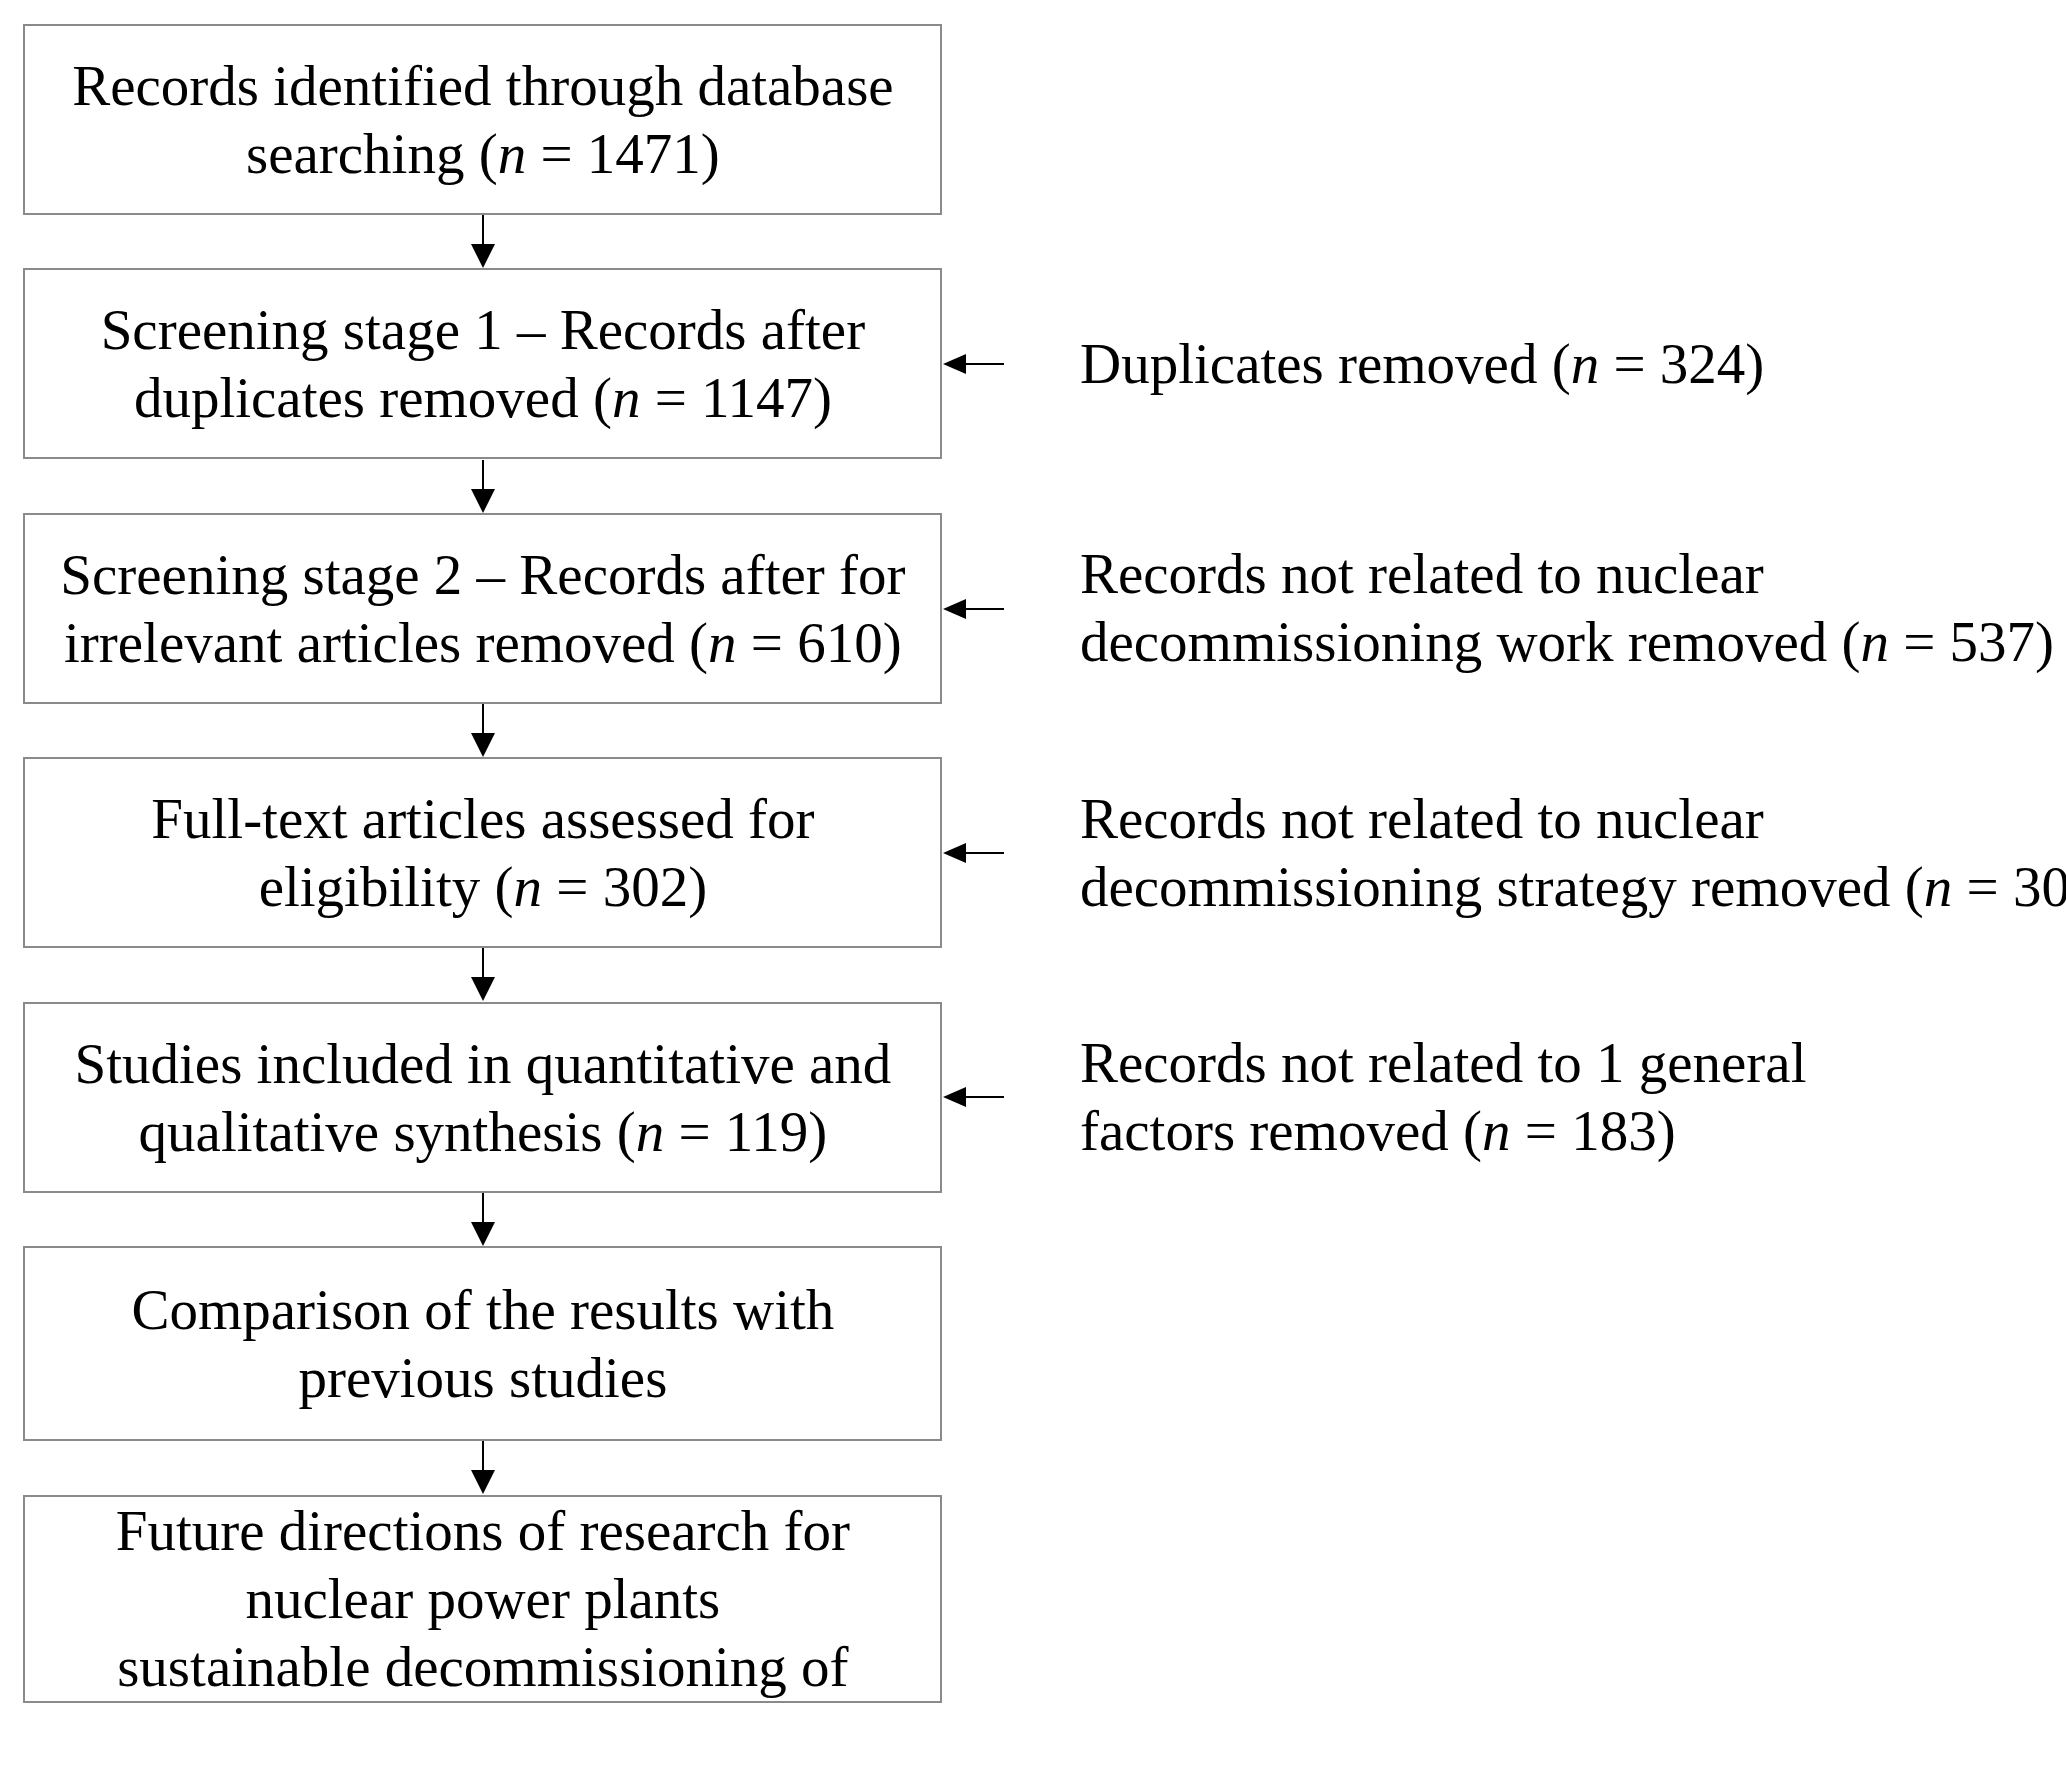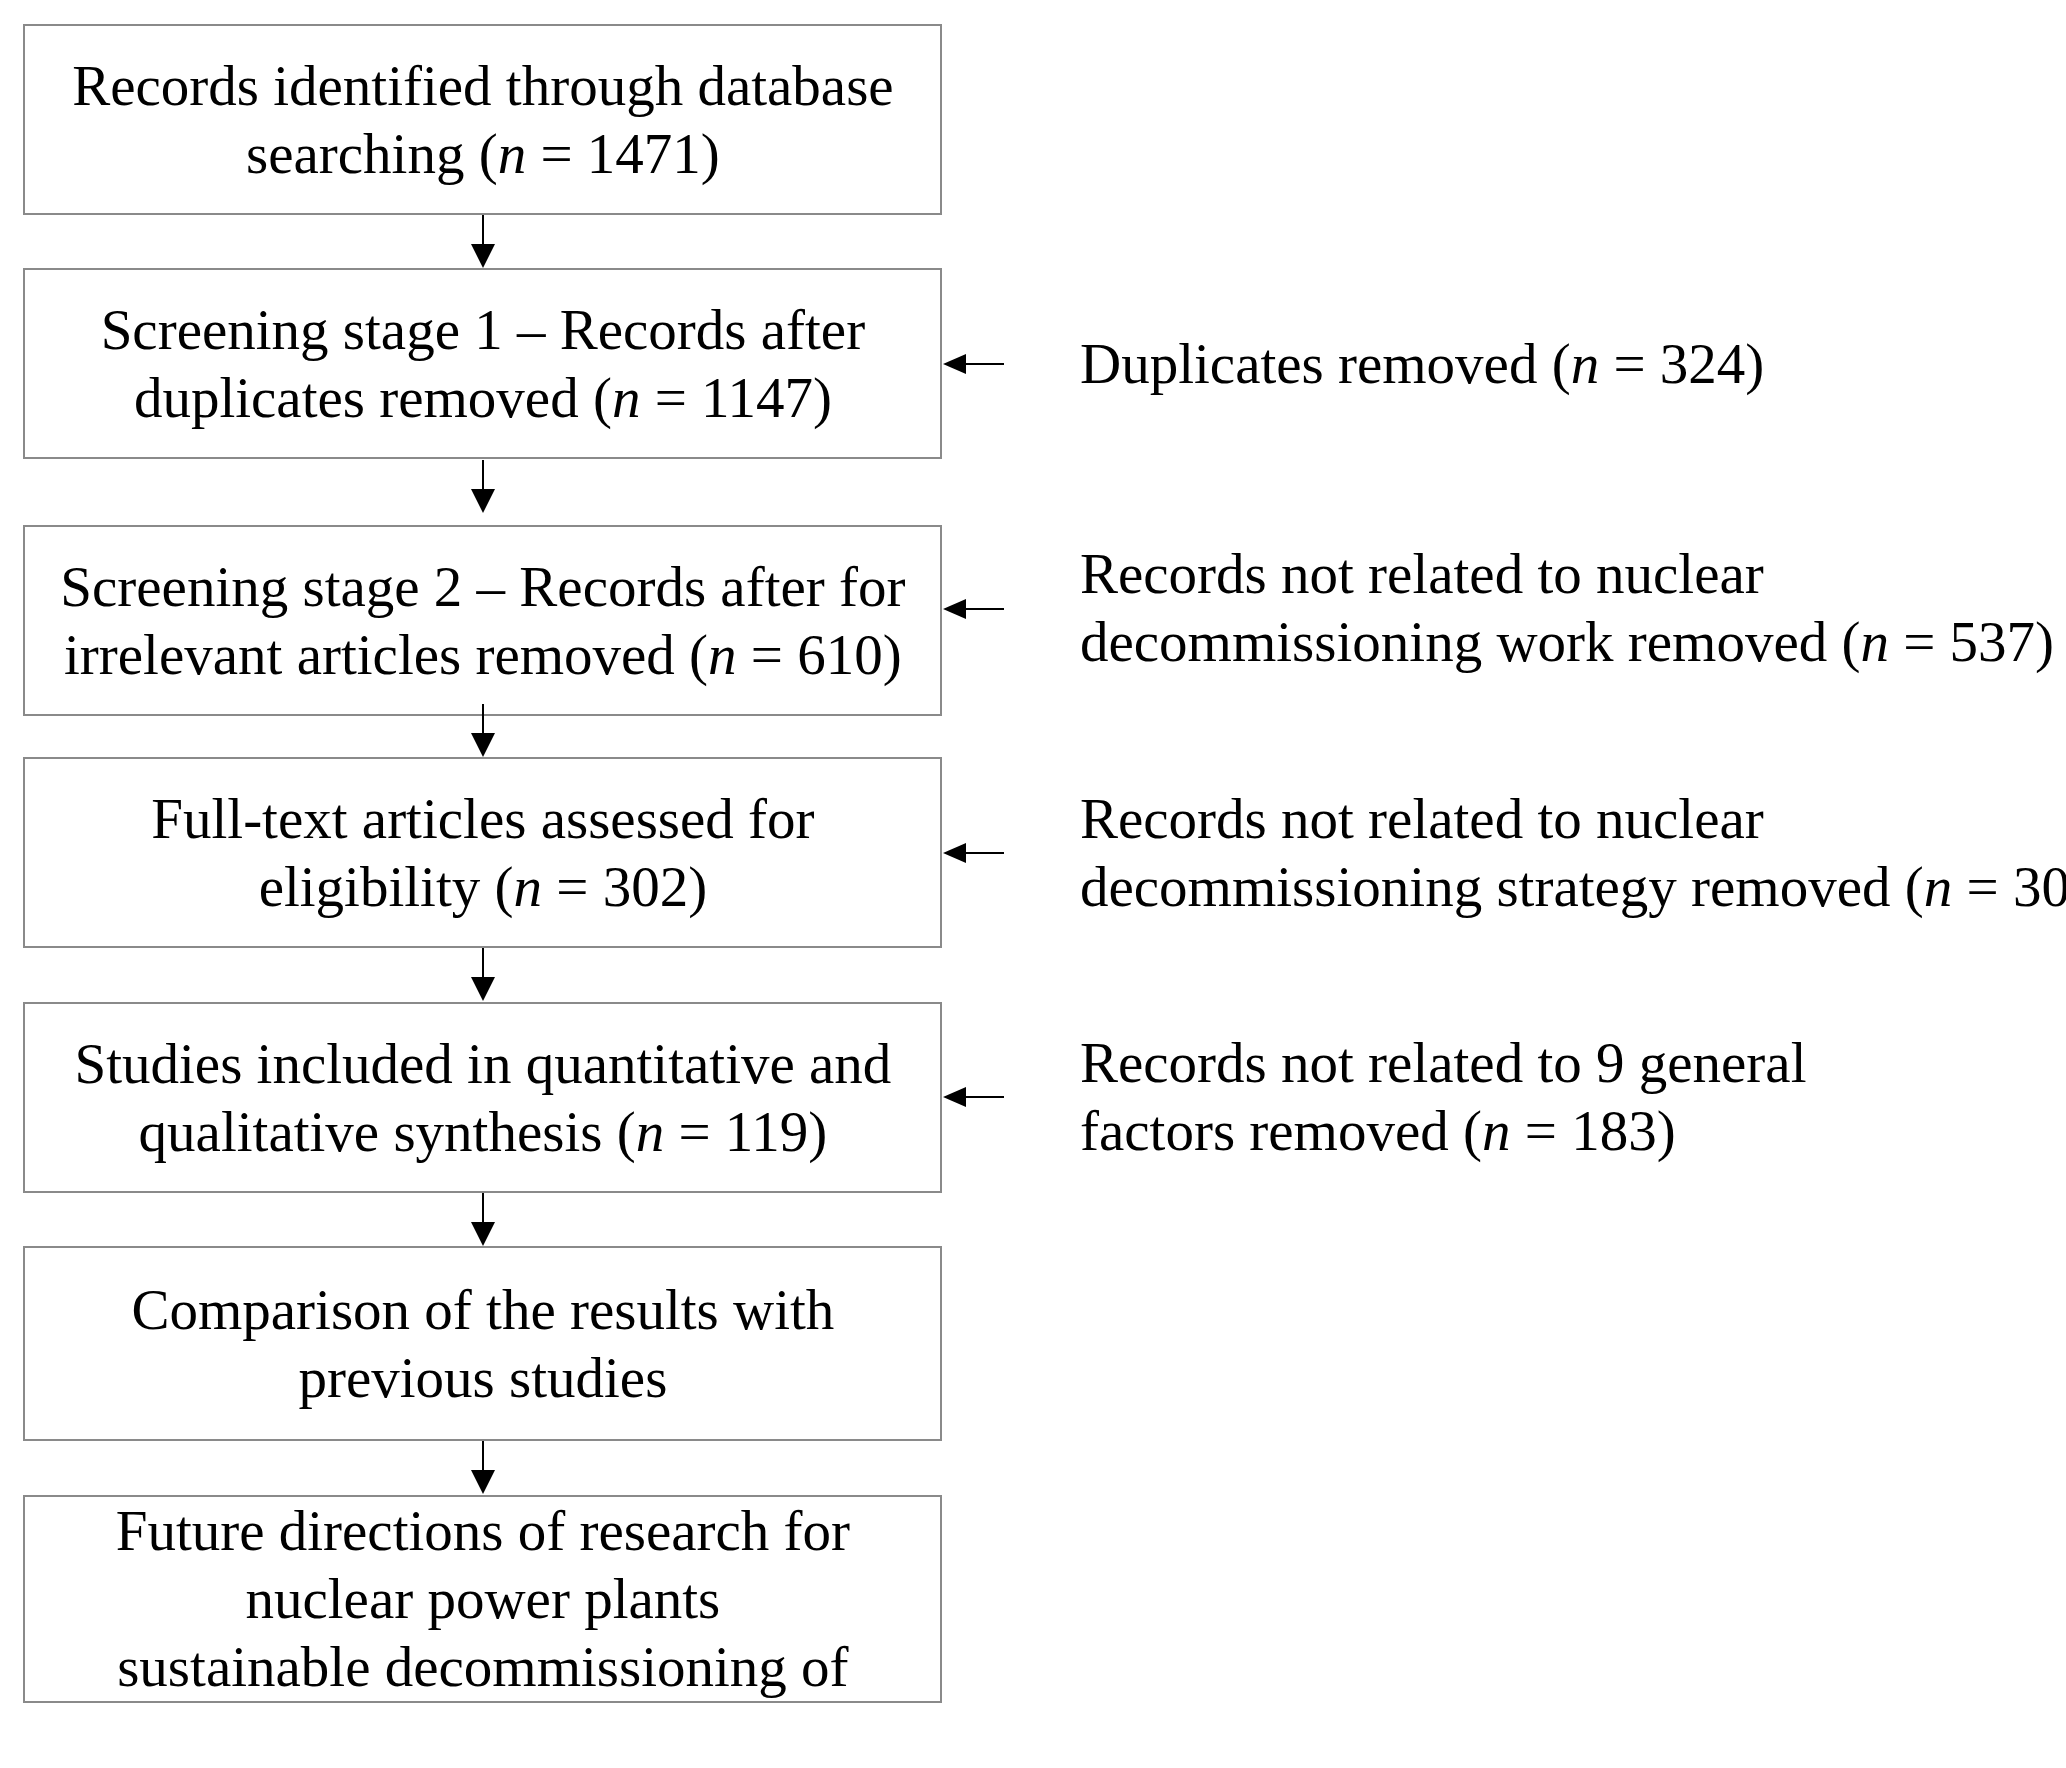--- a/index.html
+++ b/index.html
@@ -38,21 +38,21 @@
   <span class="line"><span>duplicates removed (</span><i>n</i><span> = 1147)</span></span>
 </div>
 <div class="vline" style="top:460px;height:30px;"></div>
 <div class="vhead" style="top:489px;"></div>
 <div class="hline" style="top:363px;"></div>
 <div class="hhead" style="top:354px;"></div>
 <div class="side" style="top:330px;height:68px;">
   <span class="line"><span>Duplicates removed (</span><i>n</i><span> = 324)</span></span>
 </div>
 
-<div class="box" style="top:525px;height:191px;">
+<div class="box" style="top:513px;height:191px;">
   <span class="line">Screening stage 2 – Records after for</span>
   <span class="line"><span>irrelevant articles removed (</span><i>n</i><span> = 610)</span></span>
 </div>
 <div class="vline" style="top:704px;height:30px;"></div>
 <div class="vhead" style="top:733px;"></div>
 <div class="hline" style="top:608px;"></div>
 <div class="hhead" style="top:599px;"></div>
 <div class="side" style="top:540px;height:136px;">
   <span class="line">Records not related to nuclear</span>
   <span class="line"><span>decommissioning work removed (</span><i>n</i><span> = 537)</span></span>
@@ -73,21 +73,21 @@
 
 <div class="box" style="top:1002px;height:191px;">
   <span class="line">Studies included in quantitative and</span>
   <span class="line"><span>qualitative synthesis (</span><i>n</i><span> = 119)</span></span>
 </div>
 <div class="vline" style="top:1193px;height:30px;"></div>
 <div class="vhead" style="top:1222px;"></div>
 <div class="hline" style="top:1096px;"></div>
 <div class="hhead" style="top:1087px;"></div>
 <div class="side" style="top:1029px;height:136px;">
-  <span class="line">Records not related to 9 general</span>
+  <span class="line">Records not related to 1 general</span>
   <span class="line"><span>factors removed (</span><i>n</i><span> = 183)</span></span>
 </div>
 
 <div class="box" style="top:1246px;height:195px;">
   <span class="line">Comparison of the results with</span>
   <span class="line">previous studies</span>
 </div>
 <div class="vline" style="top:1441px;height:31px;"></div>
 <div class="vhead" style="top:1470px;"></div>
 

